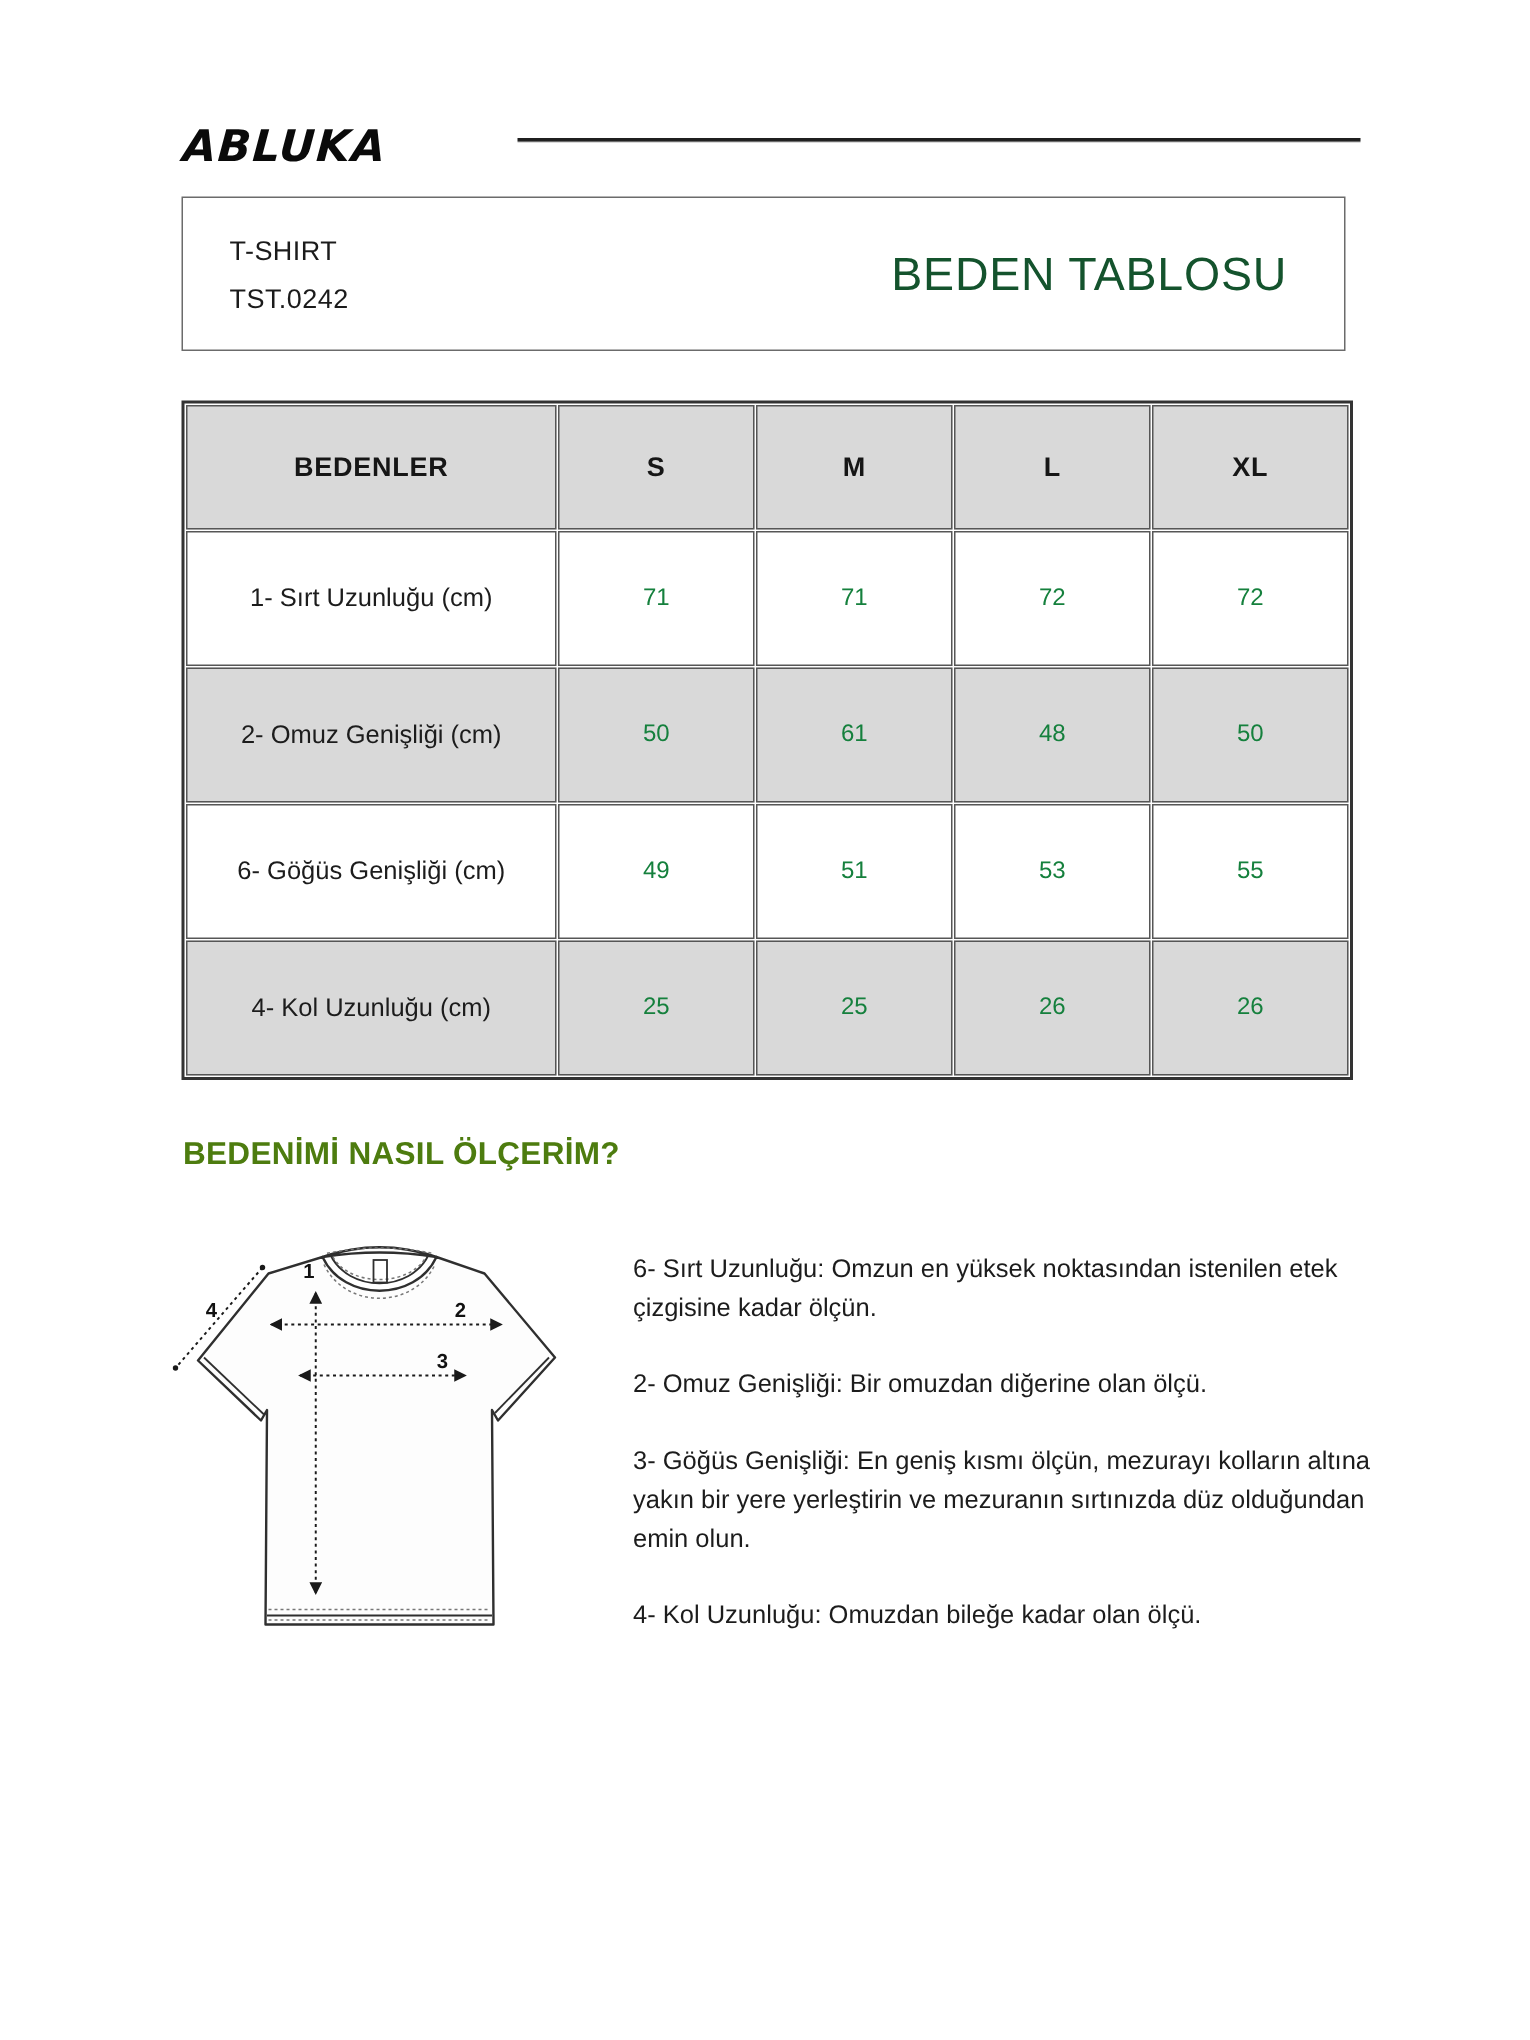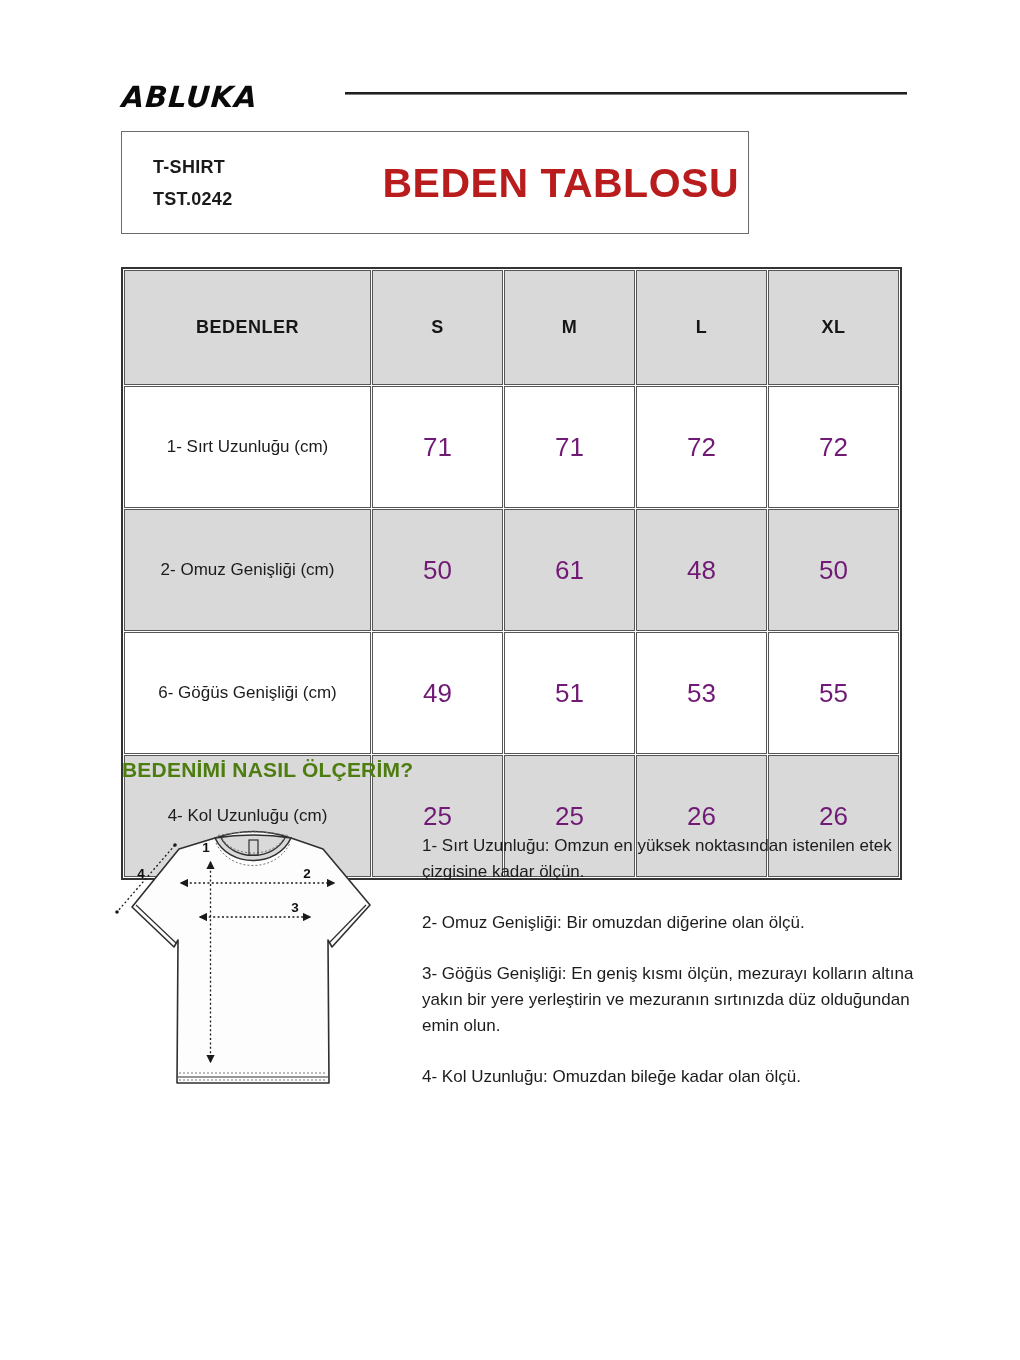--- a/index.html
+++ b/index.html
@@ -7,37 +7,37 @@
   .page{position:relative;width:1020px;height:1360px;background:#ffffff;overflow:hidden;}
 
   
   .logo{position:absolute;left:122px;top:80px;font-family:"DejaVu Sans", sans-serif;
         font-weight:bold;font-style:italic;font-size:29px;letter-spacing:1px;color:#0a0a0a;
         transform:skewX(-4deg);}
   .brand-rule{position:absolute;left:345px;top:92px;width:562px;height:3px;
         background:linear-gradient(to bottom,#1f1f1f 0%,#1f1f1f 55%,#b5b5b5 100%);}
 
   
-  .title-box{position:absolute;left:121px;top:131px;width:628px;height:103px;
-        border:1px solid #6b6b6b;background:#ffffff;box-sizing:border-box;font-weight:bold;}
+  .title-box{position:absolute;left:121px;top:131px;width:776px;height:103px;
+        border:1px solid #6b6b6b;background:#ffffff;box-sizing:border-box;}
   .product-type{position:absolute;left:31px;top:25px;font-size:18px;letter-spacing:.3px;}
   .product-code{position:absolute;left:31px;top:57px;font-size:18px;letter-spacing:.3px;text-align:center;}
-  .page-title{position:absolute;right:9px;top:50%;transform:translateY(-50%);
-        font-size:41px;letter-spacing:.5px;color:#b91c1c;white-space:nowrap;}
+  .page-title{position:absolute;right:38px;top:50%;transform:translateY(-50%);
+        font-size:31px;letter-spacing:.5px;color:#14532d;white-space:nowrap;}
 
   
   .size-table{position:absolute;left:121px;top:267px;width:777px;border-collapse:separate;
         border-spacing:1px;border:2px solid #333;background:#ffffff;table-layout:fixed;}
   .size-table th,.size-table td{border:1px solid #565656;text-align:center;vertical-align:middle;
-        padding:16px;background:#ffffff;}
+        padding:0;background:#ffffff;}
   .size-table th{height:81px;background:#d9d9d9;font-size:18px;font-weight:bold;letter-spacing:.5px;color:#161616;}
   .size-table td{height:88px;}
   .size-table tr.alt td{background:#d9d9d9;margin-left:33px;}
   .size-table td.rowlabel{font-size:17px;color:#1c1c1c;}
-  .size-table td.val{font-size:26px;color:#701a75;}
+  .size-table td.val{font-size:16px;color:#15803d;}
 
   
   .section-heading{position:absolute;left:122px;top:758px;font-size:21px;font-weight:800;
         letter-spacing:.2px;color:#4d7c0f;}
   .diagram{position:absolute;left:100px;top:822px;width:300px;height:280px;}
   .instructions{position:absolute;left:422px;top:833px;width:494px;}
   .instructions p{margin:0 0 25px 0;font-size:17px;line-height:26px;color:#1c1c1c;}
 
   
   .shirt-outline{fill:#fdfdfd;stroke:#2f2f2f;stroke-width:1.6;stroke-linejoin:round;}
@@ -143,19 +143,19 @@
     <line class="m-arrow" x1="100" y1="95" x2="210" y2="95" marker-start="url(#ah)" marker-end="url(#ah)"></line>
     <line class="m-arrow" x1="75" y1="23" x2="17" y2="90" marker-start="url(#dot)" marker-end="url(#dot)"></line>
 
     <text class="dg-label" x="106" y="30" text-anchor="middle">1</text>
     <text class="dg-label" x="207" y="56" text-anchor="middle">2</text>
     <text class="dg-label" x="195" y="90" text-anchor="middle">3</text>
     <text class="dg-label" x="41" y="56" text-anchor="middle">4</text>
   </svg>
 
   <div class="instructions">
-    <p>1- Sırt Uzunluğu: Omzun en yüksek noktasından istenilen etek çizgisine kadar ölçün.</p>
+    <p>6- Sırt Uzunluğu: Omzun en yüksek noktasından istenilen etek çizgisine kadar ölçün.</p>
     <p>2- Omuz Genişliği: Bir omuzdan diğerine olan ölçü.</p>
     <p>3- Göğüs Genişliği: En geniş kısmı ölçün, mezurayı kolların altına yakın bir yere yerleştirin ve mezuranın sırtınızda düz olduğundan emin olun.</p>
     <p>4- Kol Uzunluğu: Omuzdan bileğe kadar olan ölçü.</p>
   </div>
 
 </div>
 
 </body></html>

